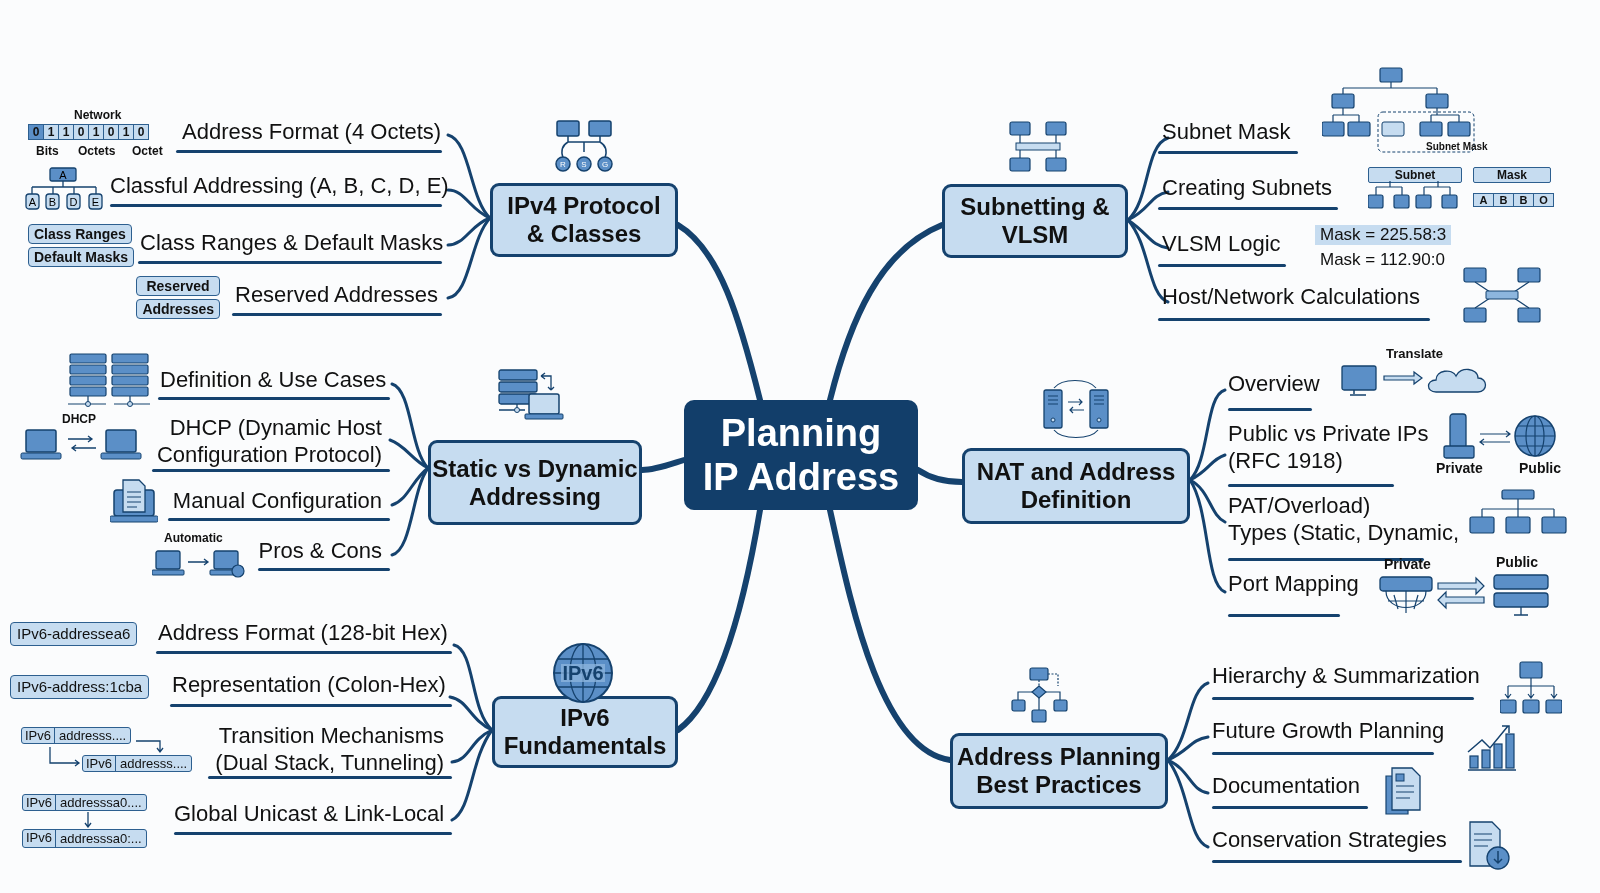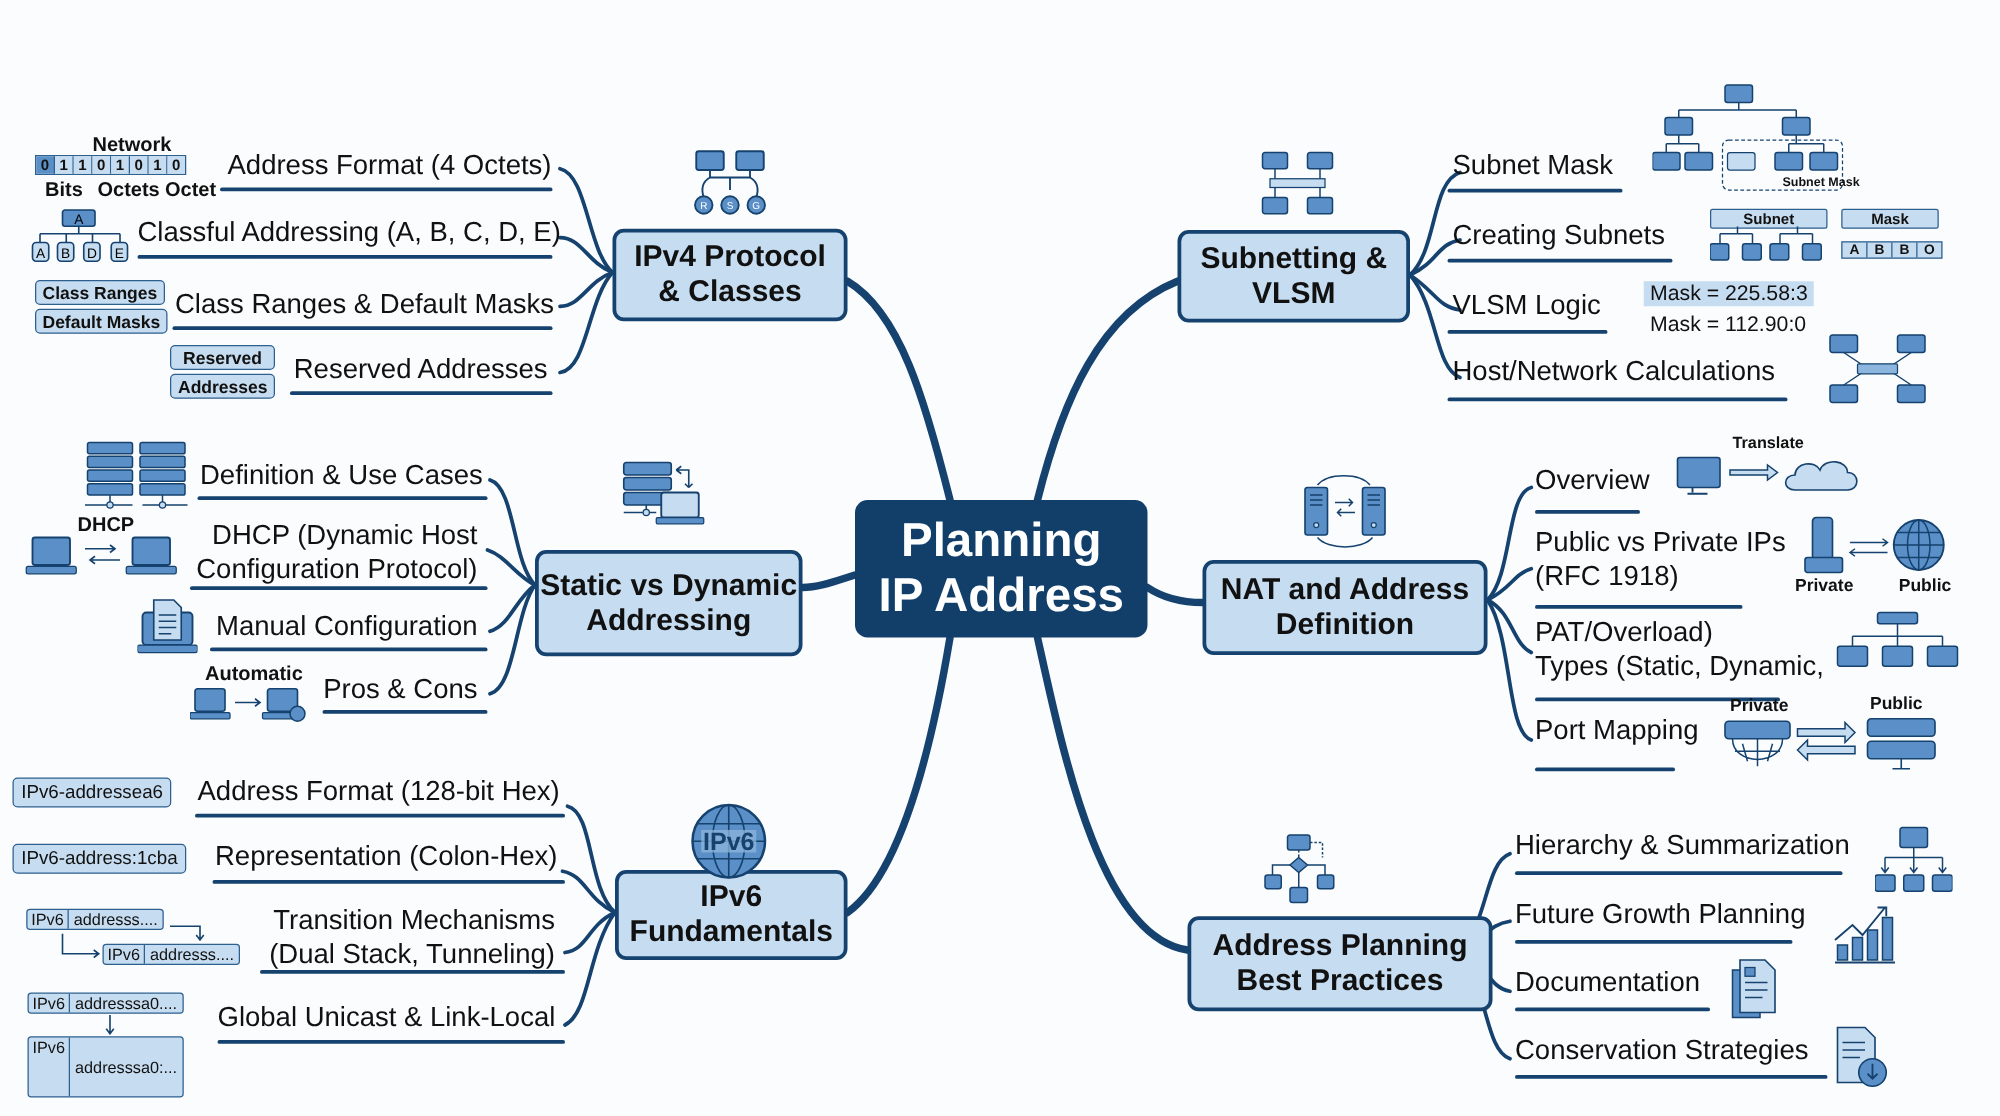--- a/index.html
+++ b/index.html
@@ -12,21 +12,21 @@
   .branch { position:absolute; background:#c6dcf0; border:3px solid #15426e; border-radius:9px;
             font-weight:bold; font-size:24px; line-height:28px; color:#111;
             display:flex; align-items:center; justify-content:center; text-align:center; box-sizing:border-box; }
   .leaf { position:absolute; font-size:22px; line-height:27px; color:#111; white-space:nowrap; }
   .leaf.right { text-align:right; }
   .uline { position:absolute; height:3px; background:#15426e; border-radius:2px; }
   .icon { position:absolute; }
   .tag { position:absolute; background:#c6dcf0; border:1.5px solid #2d5f8f; border-radius:4px;
          font-size:14px; font-weight:bold; line-height:16px; padding:1px 5px; color:#111; white-space:nowrap; }
   .tag.thin { font-weight:normal; font-size:15px; }
-  .small-lbl { position:absolute; font-size:16px; font-weight:bold; color:#111; white-space:nowrap; }
+  .small-lbl { position:absolute; font-size:12px; font-weight:bold; color:#111; white-space:nowrap; }
   .mask-txt { position:absolute; font-size:17px; color:#111; white-space:nowrap; }
 </style>
 </head>
 <body>
 
 <svg id="connectors" viewBox="0 0 1600 893">
   <g fill="none" stroke="#15426e" stroke-linecap="round">
 
     <path d="M760 400 C740 320, 720 250, 678 225" stroke-width="6"></path>
     <path d="M830 400 C850 320, 880 250, 942 225" stroke-width="6"></path>
@@ -247,21 +247,21 @@
 </svg>
 <div style="position:absolute;left:22px;top:794px;display:flex;border:1.5px solid #2d5f8f;border-radius:3px;background:#c6dcf0;font-size:13px;">
   <span style="padding:0 3px;border-right:1px solid #2d5f8f;">IPv6</span>
   <span style="padding:0 4px;">addresssa0....</span>
 </div>
 <svg class="icon" style="left:82px;top:812px" width="12" height="16" viewBox="0 0 12 16">
   <path d="M6 0v14 M3 11l3 4 3 -4" stroke="#15426e" stroke-width="1.3" fill="none"></path>
 </svg>
 <div style="position:absolute;left:22px;top:829px;display:flex;border:1.5px solid #2d5f8f;border-radius:3px;background:#c6dcf0;font-size:13px;">
   <span style="padding:0 3px;border-right:1px solid #2d5f8f;">IPv6</span>
-  <span style="padding:16px 4px;">addresssa0:...</span>
+  <span style="padding:1px 4px;">addresssa0:...</span>
 </div>
 
 <div class="branch" style="left:942px;top:184px;width:186px;height:74px;">
   <div>
     <div>Subnetting &amp;</div>
     <div>VLSM</div>
   </div>
 </div>
 <svg class="icon" style="left:1006px;top:120px" width="64" height="58" viewBox="0 0 64 58">
   <g fill="#5b8fc7" stroke="#15426e" stroke-width="1.2">
@@ -393,21 +393,21 @@
 <svg class="icon" style="left:1378px;top:573px" width="190" height="48" viewBox="0 0 190 48">
   <rect x="2" y="4" width="52" height="14" rx="3" fill="#5b8fc7" stroke="#15426e" stroke-width="1.3"></rect>
   <path d="M8 18 C8 40, 48 40, 48 18 M28 18v22 M16 22l4 14 M40 22l-4 14 M10 28h36" stroke="#15426e" stroke-width="1.2" fill="none"></path>
   <path d="M60 10h38v-5l8 8 -8 8v-5h-38z" fill="#c6dcf0" stroke="#15426e" stroke-width="1.2"></path>
   <path d="M106 24h-38v-5l-8 8 8 8v-5h38z" fill="#c6dcf0" stroke="#15426e" stroke-width="1.2"></path>
   <rect x="116" y="2" width="54" height="14" rx="3" fill="#5b8fc7" stroke="#15426e" stroke-width="1.3"></rect>
   <rect x="116" y="20" width="54" height="14" rx="3" fill="#5b8fc7" stroke="#15426e" stroke-width="1.3"></rect>
   <path d="M143 34v8 M136 42h14" stroke="#15426e" stroke-width="1.3"></path>
 </svg>
 
-<div class="branch" style="left:950px;top:733px;width:244px;height:76px;">
+<div class="branch" style="left:950px;top:733px;width:218px;height:76px;">
   <div>
     <div>Address Planning</div>
     <div>Best Practices</div>
   </div>
 </div>
 <svg class="icon" style="left:1010px;top:666px" width="64" height="62" viewBox="0 0 64 62">
   <rect x="20" y="2" width="18" height="12" rx="2" fill="#5b8fc7" stroke="#15426e" stroke-width="1.2"></rect>
   <path d="M29 14v6 M38 8h10v12" stroke="#15426e" stroke-width="1.2" fill="none" stroke-dasharray="2 1.5"></path>
   <path d="M29 20l7 6 -7 6 -7 -6z" fill="#5b8fc7" stroke="#15426e" stroke-width="1.2"></path>
   <path d="M22 26h-14v8 M36 26h14v8 M29 32v12" stroke="#15426e" stroke-width="1.2" fill="none"></path>

